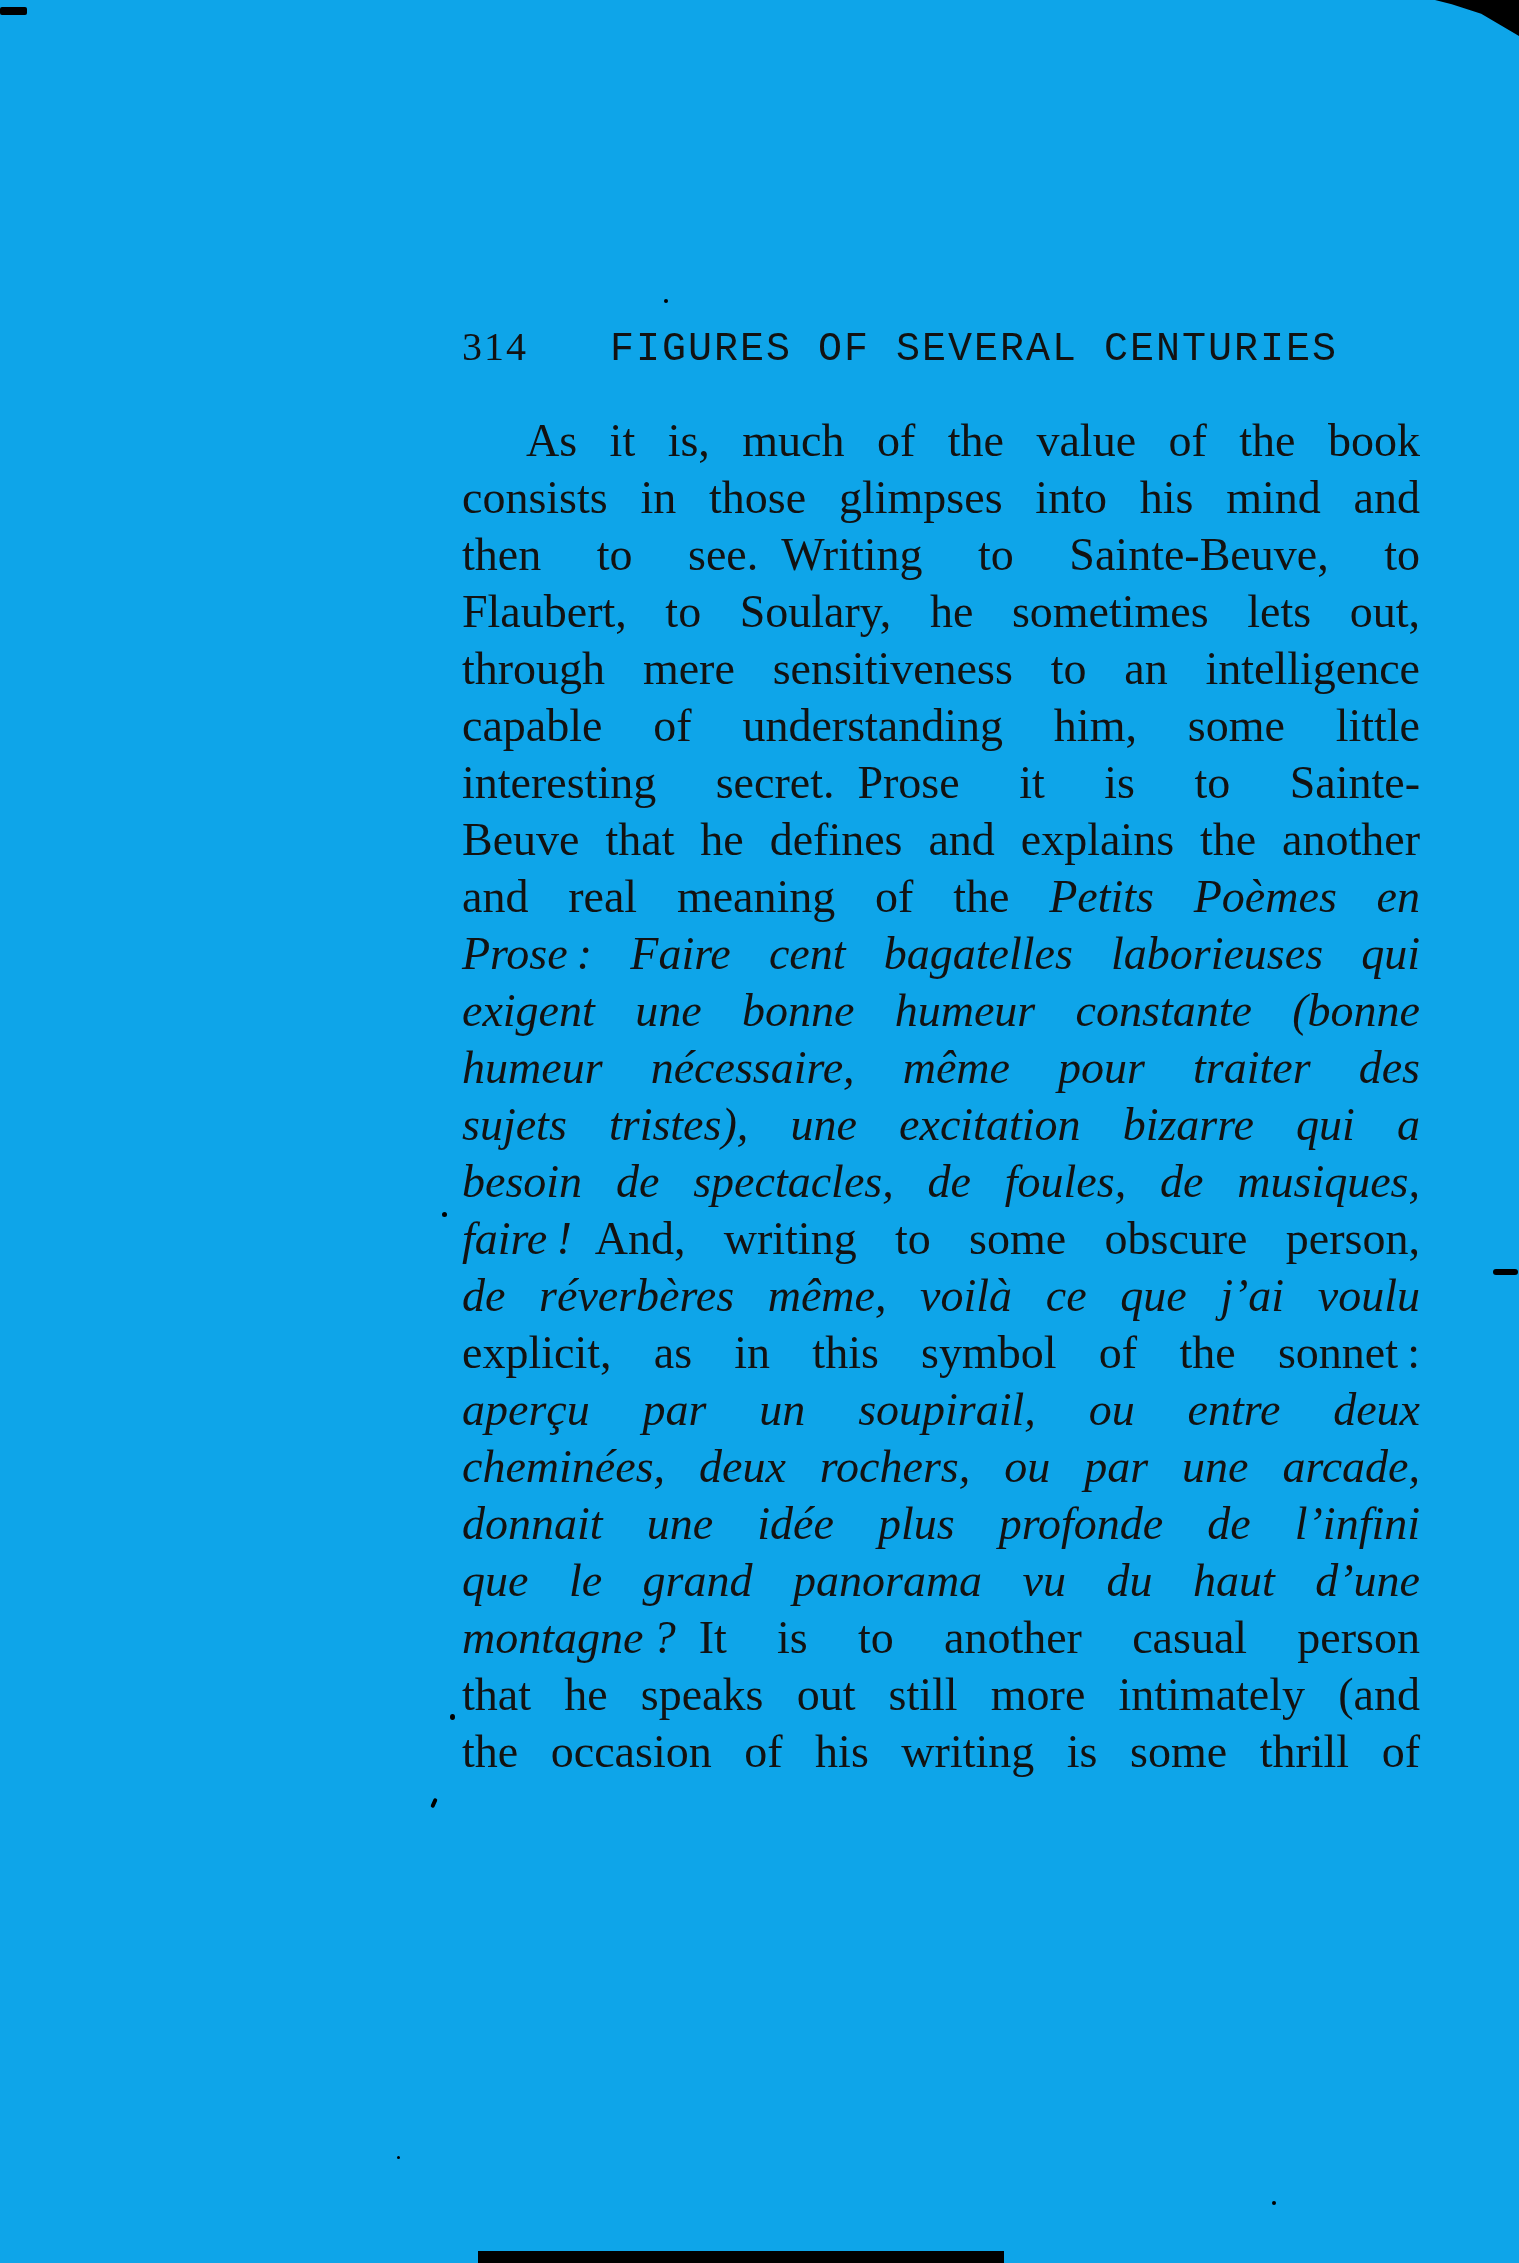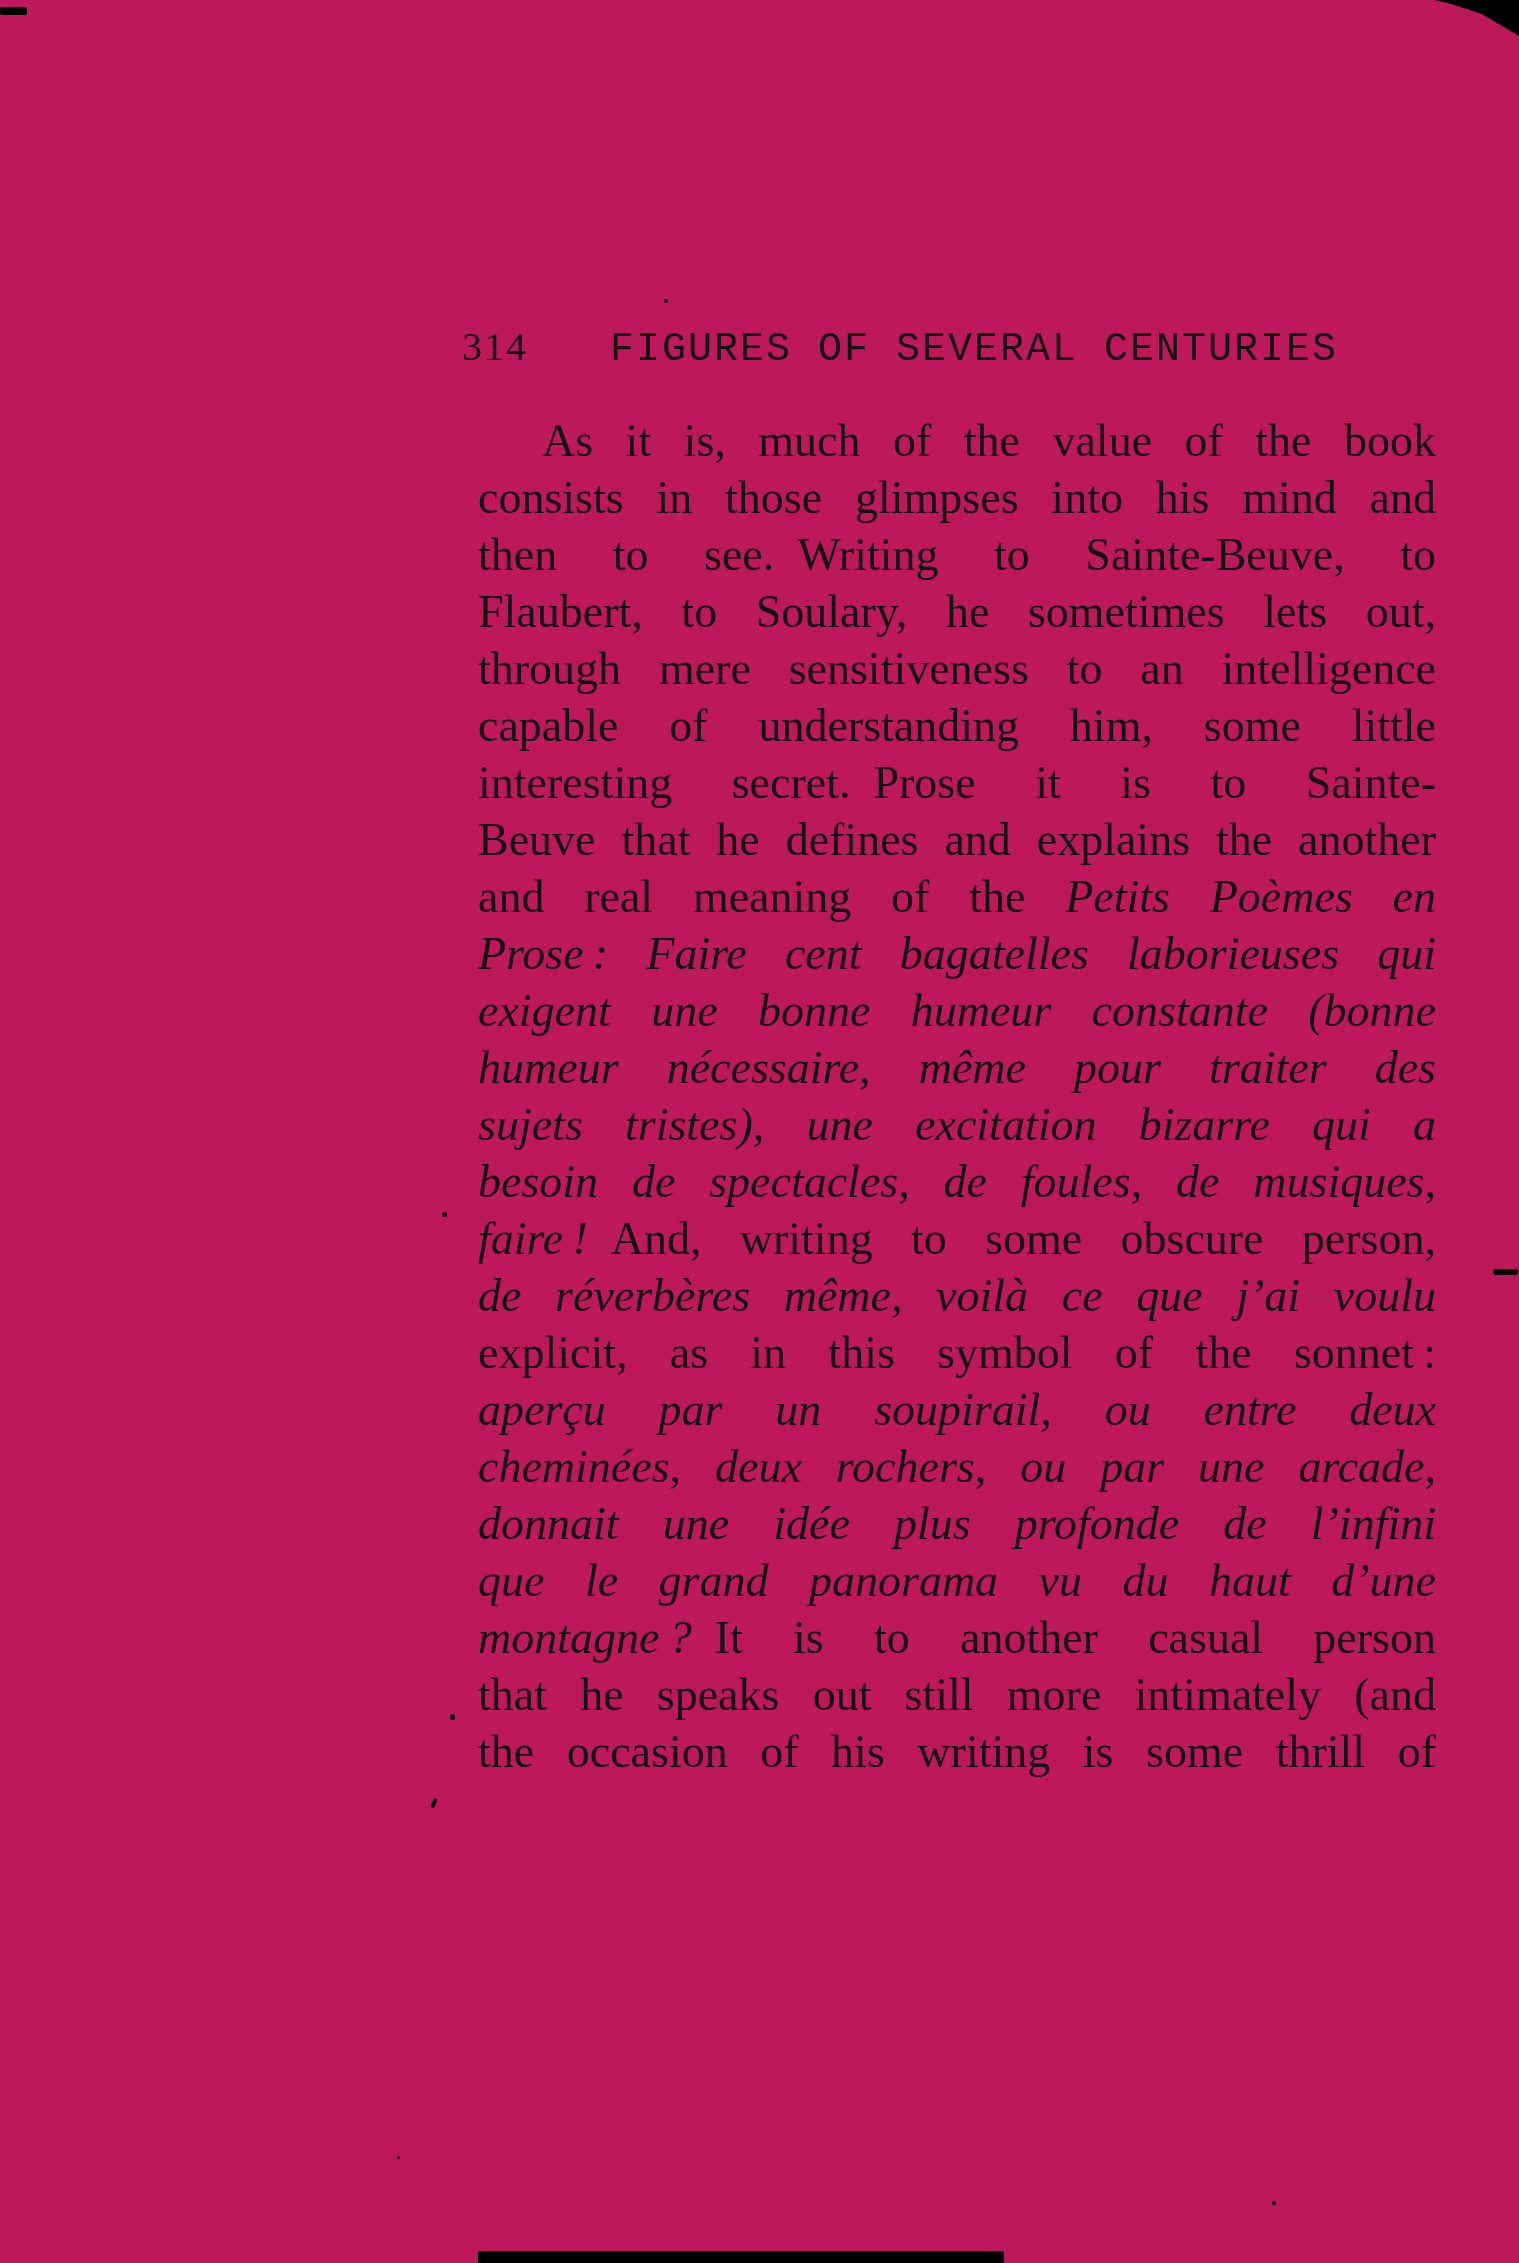--- a/index.html
+++ b/index.html
@@ -1,36 +1,36 @@
 <!DOCTYPE html>
 <html><head>
 <meta charset="utf-8">
 <style>
   html,body{margin:0;padding:0;background:#e8e8e8;}
   .page{
     position:relative;
     width:1519px;height:2263px;
-    background:#be185d;
+    background:#0ea5e9;
     overflow:hidden;
     font-family:"Liberation Serif", serif;
     color:#121212;
   }
   
   .running-head{
     position:absolute;left:462px;top:324px;width:958px;
     display:flex;align-items:baseline;
     font-size:40px;line-height:46px;
     letter-spacing:2px;white-space:nowrap;
   }
   .page-number{flex:0 0 auto;}
   .rh-title{flex:1 1 auto;text-align:center;font-family:Liberation Mono, monospace;}
   
   .paragraph{
     position:absolute;left:462px;top:412px;width:958px;
-    font-size:46px;line-height:57px;margin-left:16px;
+    font-size:46px;line-height:57px;
   }
   .line{
     text-align:justify;
     text-align-last:justify;
     -moz-text-align-last:justify;
   }
   .line.indent{text-indent:64px;}
   .seg-roman{font-style:normal;}
   .seg-italic{font-style:italic;}
   

